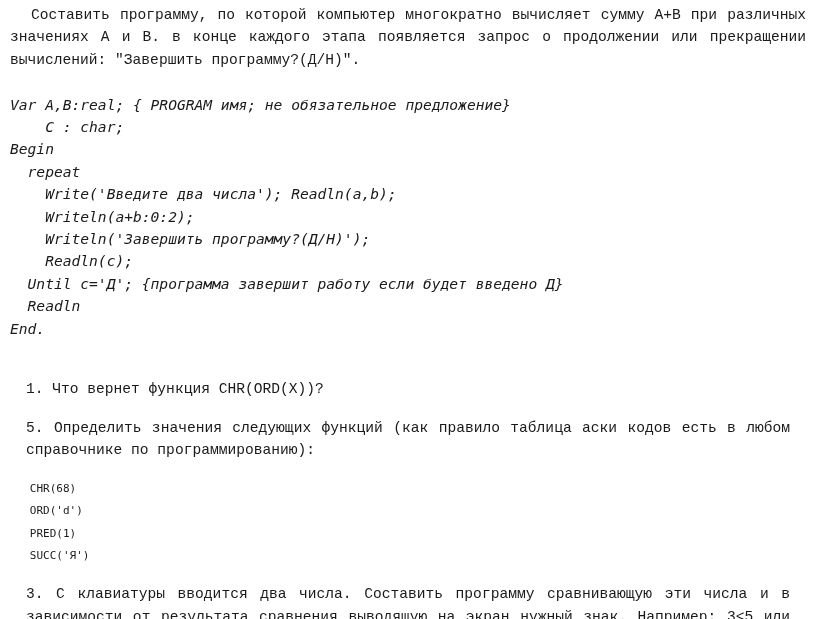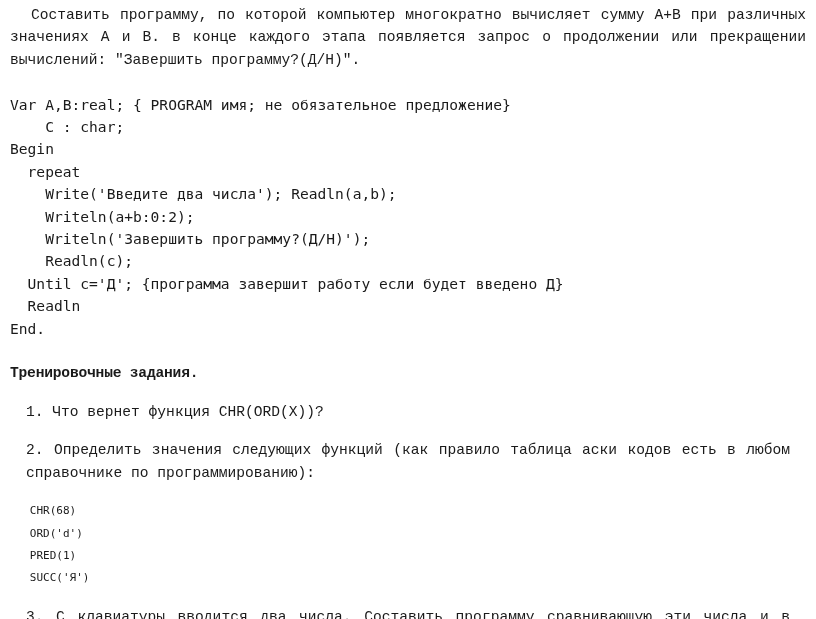--- a/index.html
+++ b/index.html
@@ -34,20 +34,21 @@
   }
   .para.indent {
     text-indent: 21px;
   }
   .code {
     font-size: 14.6px;
     line-height: 22.4px;
     margin: 0;
     white-space: pre;
     text-align: left;
+    font-style: italic;
   }
   .code-block {
     margin: 0;
   }
   .gap {
     height: 22.4px;
   }
   .heading {
     font-size: 14.6px;
     line-height: 22.4px;
@@ -91,25 +92,24 @@
     Write('Введите два числа'); Readln(a,b);
     Writeln(a+b:0:2);
     Writeln('Завершить программу?(Д/Н)');
     Readln(c);
   Until c='Д'; {программа завершит работу если будет введено Д}
   Readln
 End.</pre>
 
   <div class="gap"></div>
 
-  <p class="heading">Тренировочные задания.</p>
 
   <p class="numbered nowrapline">1. Что вернет функция CHR(ORD(X))?</p>
 
-  <p class="numbered">2. Определить значения следующих функций (как правило таблица аски кодов есть в любом справочнике по программированию):</p>
+  <p class="numbered">5. Определить значения следующих функций (как правило таблица аски кодов есть в любом справочнике по программированию):</p>
 
   <pre class="fn-list">   CHR(68)
    ORD('d')
    PRED(1)
    SUCC('Я')</pre>
 
   <p class="numbered">3. С клавиатуры вводится два числа. Составить программу сравнивающую эти числа и в зависимости от результата сравнения выводящую на экран нужный знак. Например: 3&lt;5 или 3=3 или 3&gt;2. Процедуру WRITE для вывода результата разрешается</p>
 
   <p class="numbered nowrapline">использовать только один раз.</p>
 

